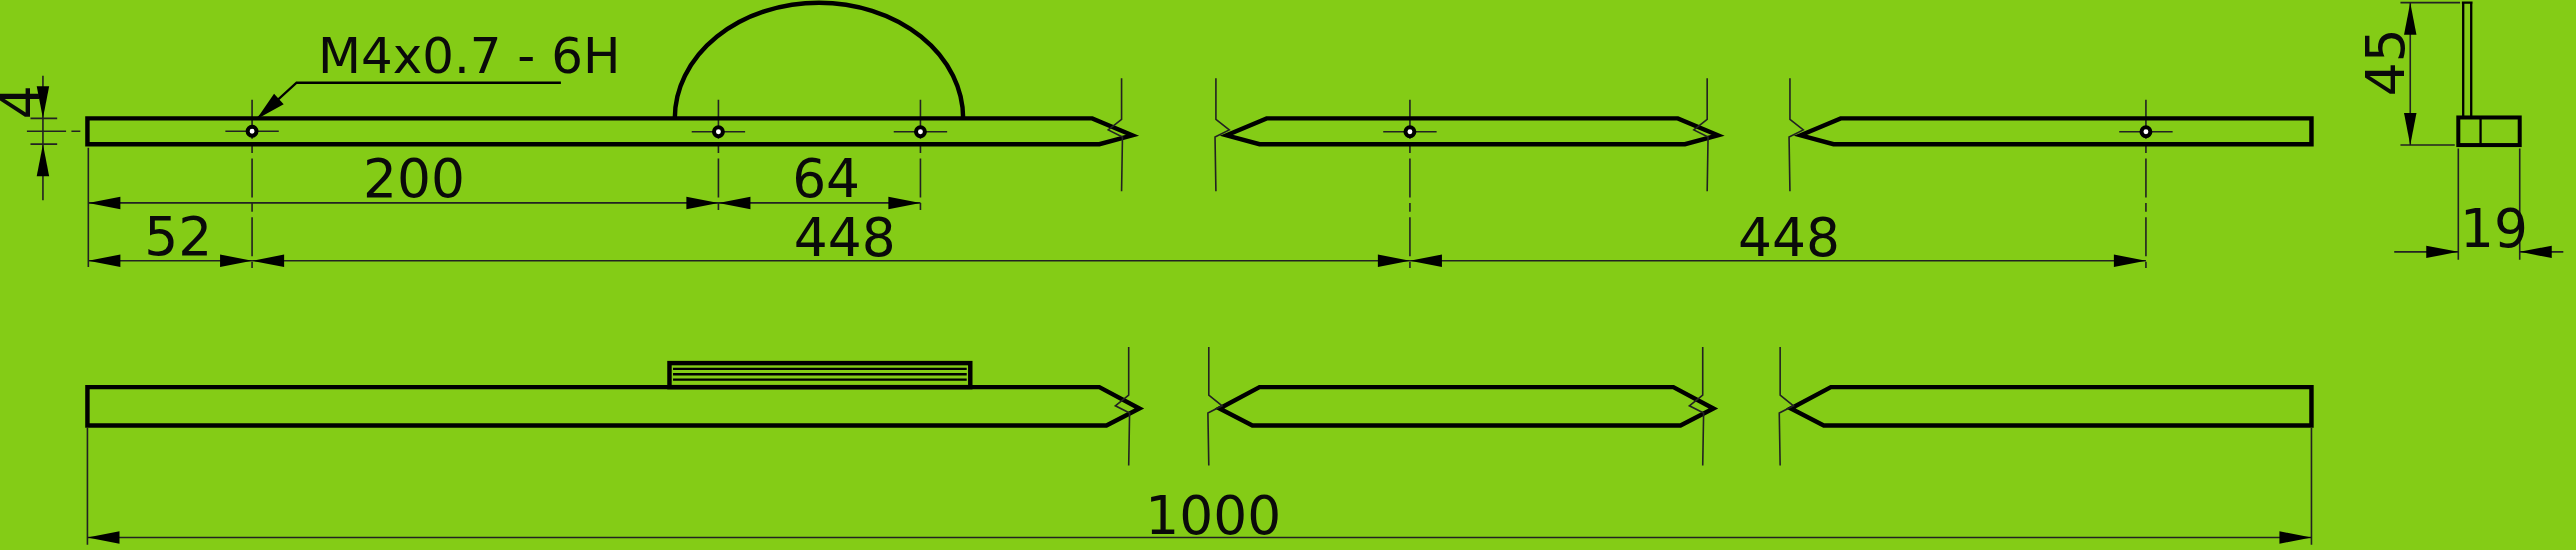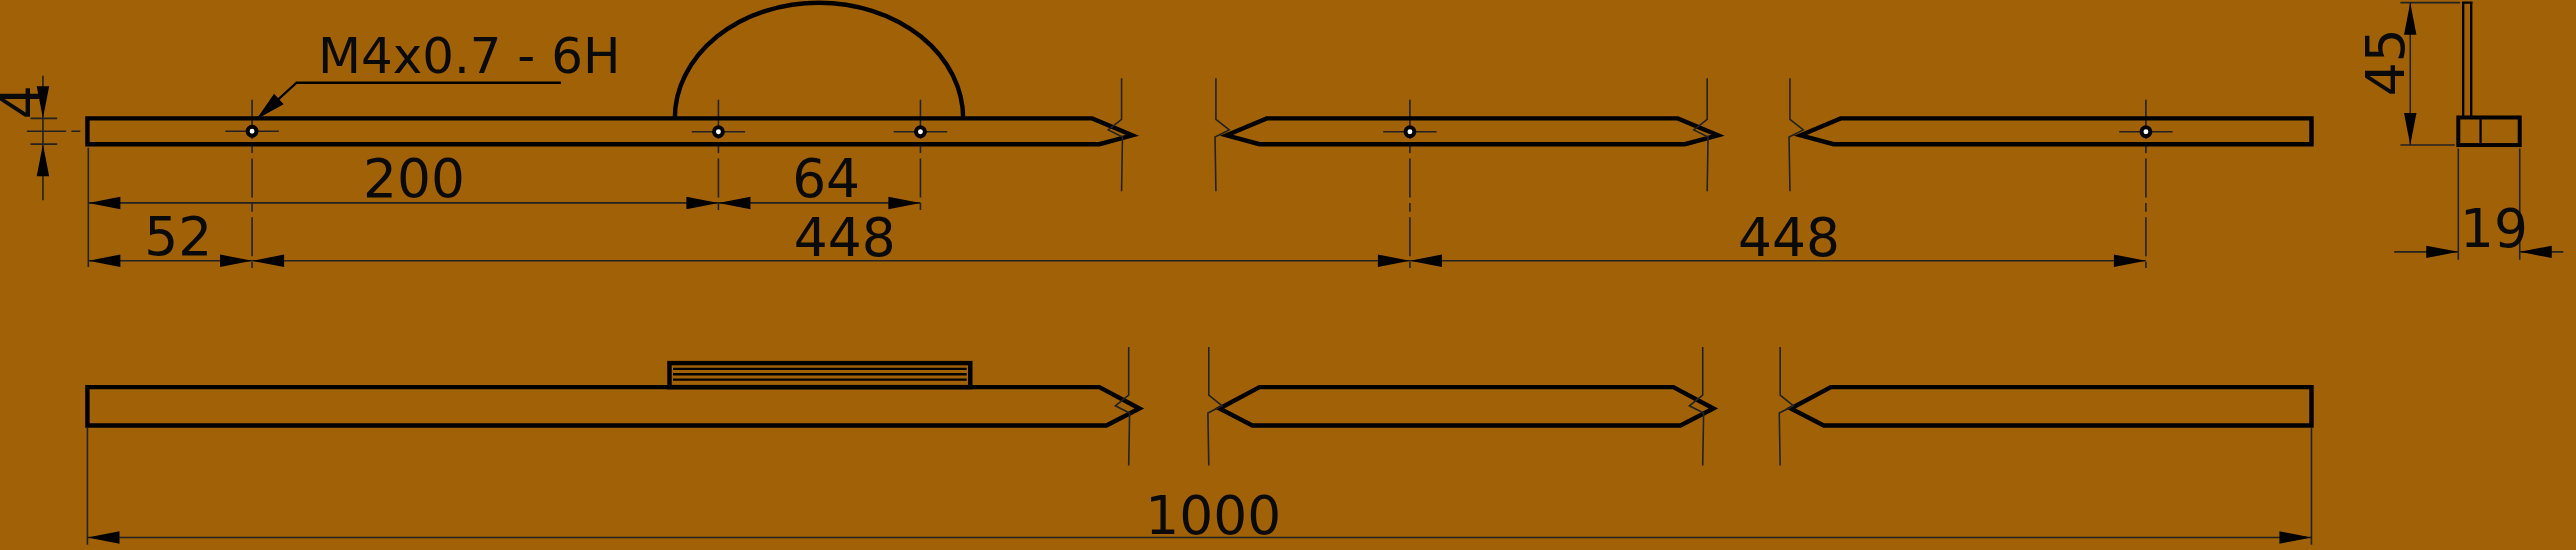--- a/index.html
+++ b/index.html
@@ -1,16 +1,16 @@
 <!DOCTYPE html>
 <html style="font-size:14.2px"><head>
 <meta charset="utf-8">
 <style>
   html,body{margin:0;padding:0;background:#ffffff;}
-  .stage{position:relative;width:2576px;height:550px;background:#a16207;overflow:hidden;text-decoration:underline;}
+  .stage{position:relative;width:2576px;height:550px;background:#84cc16;overflow:hidden;text-decoration:underline;}
   svg{display:block;}
   text{font-family:"DejaVu Sans","Liberation Sans",sans-serif;fill:#0a0a0a;}
   .dimtext{font-size:60px;}
   .callout{font-size:56px;}
   .thick{stroke:#000000;stroke-width:5;fill:none;stroke-linejoin:miter;}
   .mid{stroke:#000000;stroke-width:2.6;fill:none;}
   .thin{stroke:#222222;stroke-width:1.8;fill:none;}
   .cline{stroke:#222222;stroke-width:1.8;fill:none;stroke-dasharray:44 6 10 6;}
   .arrow{fill:#000000;stroke:none;}
   .holering{fill:#ffffff;stroke:#000000;stroke-width:4.5;}

